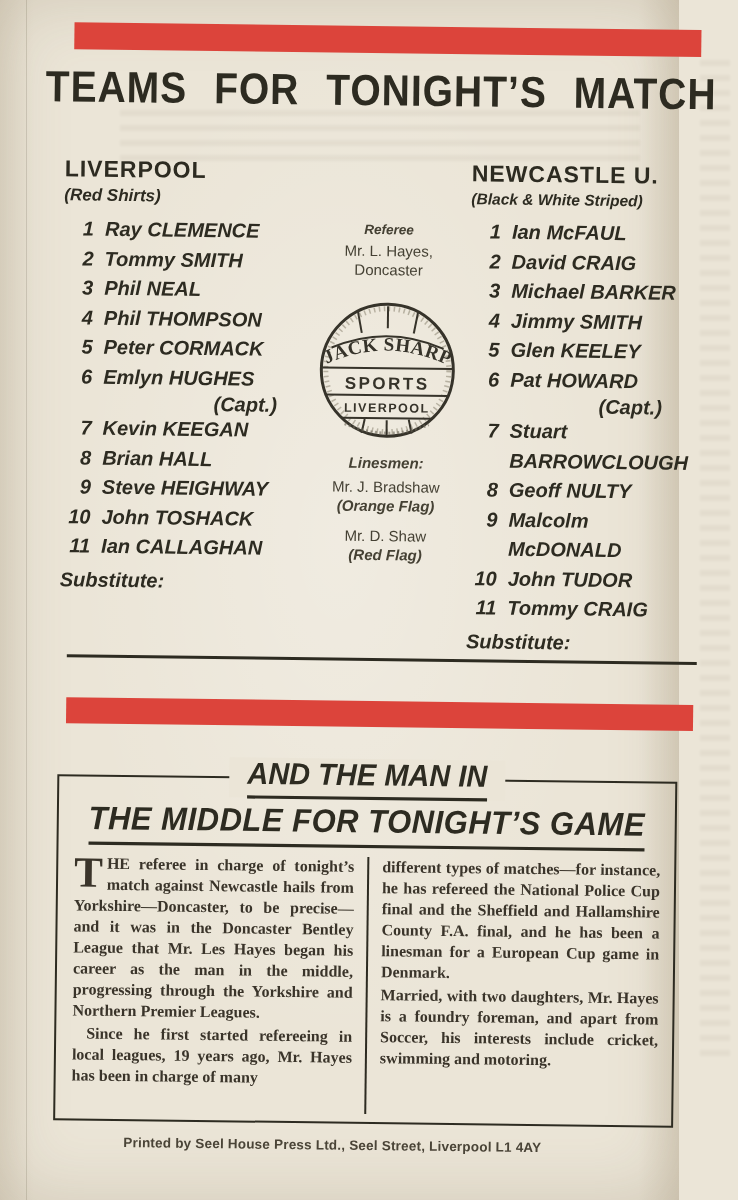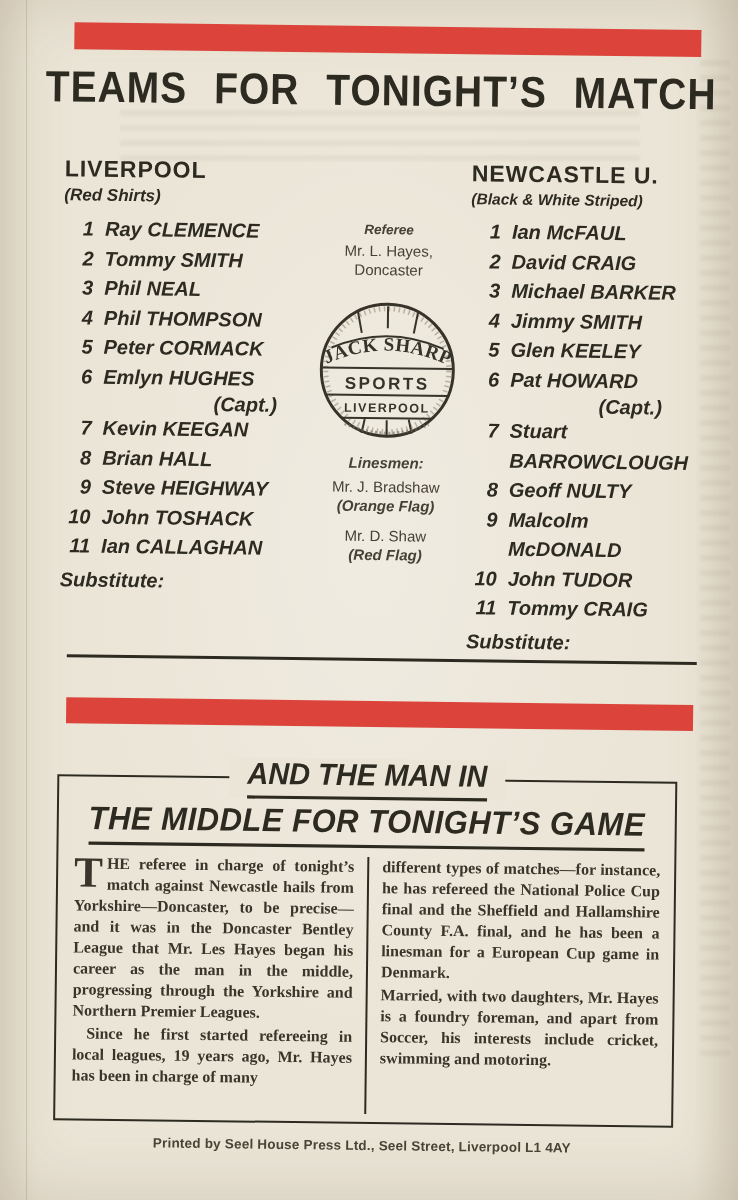--- a/index.html
+++ b/index.html
@@ -2,26 +2,27 @@
 <html style="--paper: #ebe5d7; --red: #dc443b; --ink: #2d2b21; --ink-soft: #454134; --serif-ink: #3a342a;"><head>
 <meta charset="utf-8">
 <style>
   html,body{margin:0;padding:0;}
   body{
     width:738px;height:1200px;overflow:hidden;
     font-family:"Liberation Sans",sans-serif;
     background:var(--paper,#ebe5d7);
   }
   .paper{
-    position:relative;width:738px;height:1200px;
+    position:relative;width:639px;height:1200px;
     background:
       radial-gradient(ellipse at 50% 45%, rgba(255,255,255,0.25) 0%, rgba(0,0,0,0) 55%),
       linear-gradient(90deg, rgba(140,120,85,0.10) 0%, rgba(0,0,0,0) 5%, rgba(0,0,0,0) 94%, rgba(140,120,85,0.16) 100%),
       var(--paper,#ebe5d7);
     box-shadow:inset 0 0 70px rgba(120,100,70,0.22);
+    padding-left:40px;
   }
   .page-edge{position:absolute;left:26px;top:0;width:1px;height:100%;background:rgba(70,60,40,0.16);}
   .ghost{position:absolute;opacity:0.05;filter:blur(1px);
     background:repeating-linear-gradient(180deg, #5a5034 0 6px, transparent 6px 15px);}
   .tilt{position:absolute;inset:0;transform:rotate(0.7deg);transform-origin:370px 560px;}
 
   .red-bar{position:absolute;left:68px;width:627px;background:var(--red,#dc443b);}
   .red-bar.top{top:26px;height:27px;}
   .red-bar.mid{top:701px;height:26px;}
 

